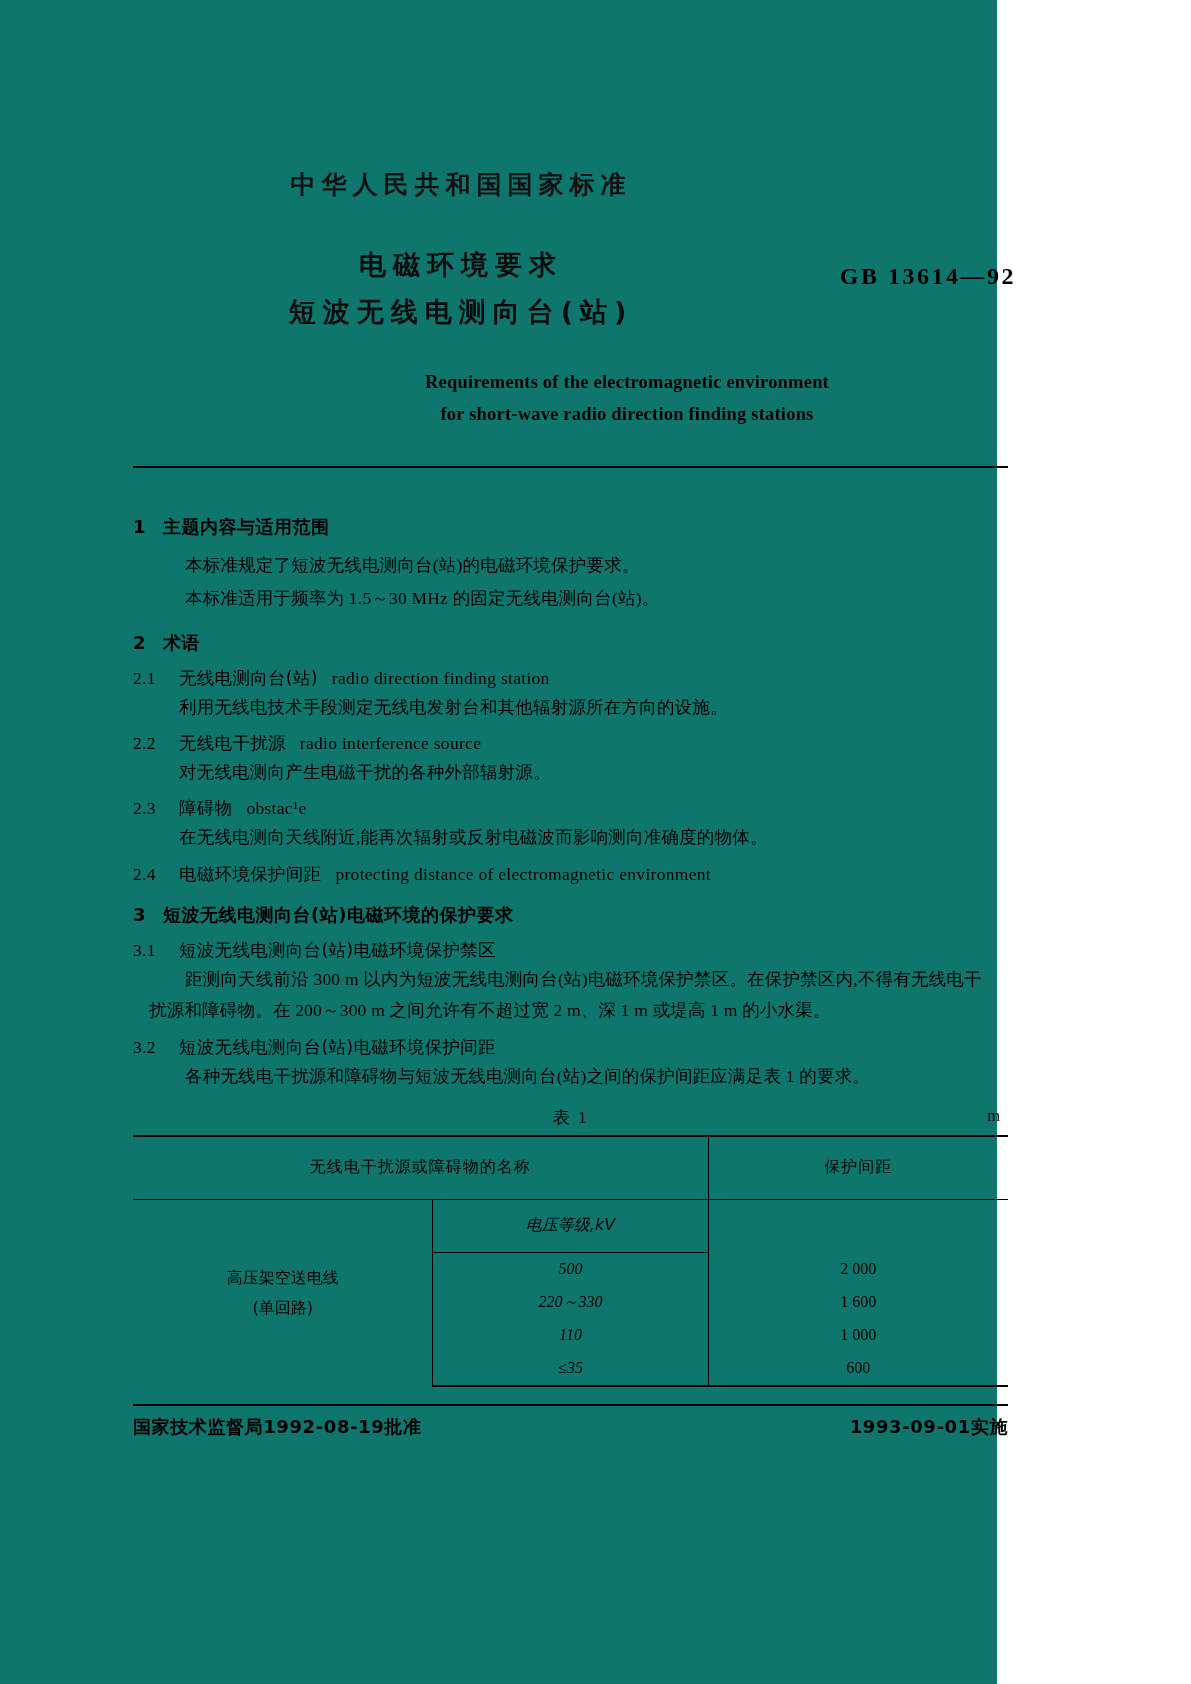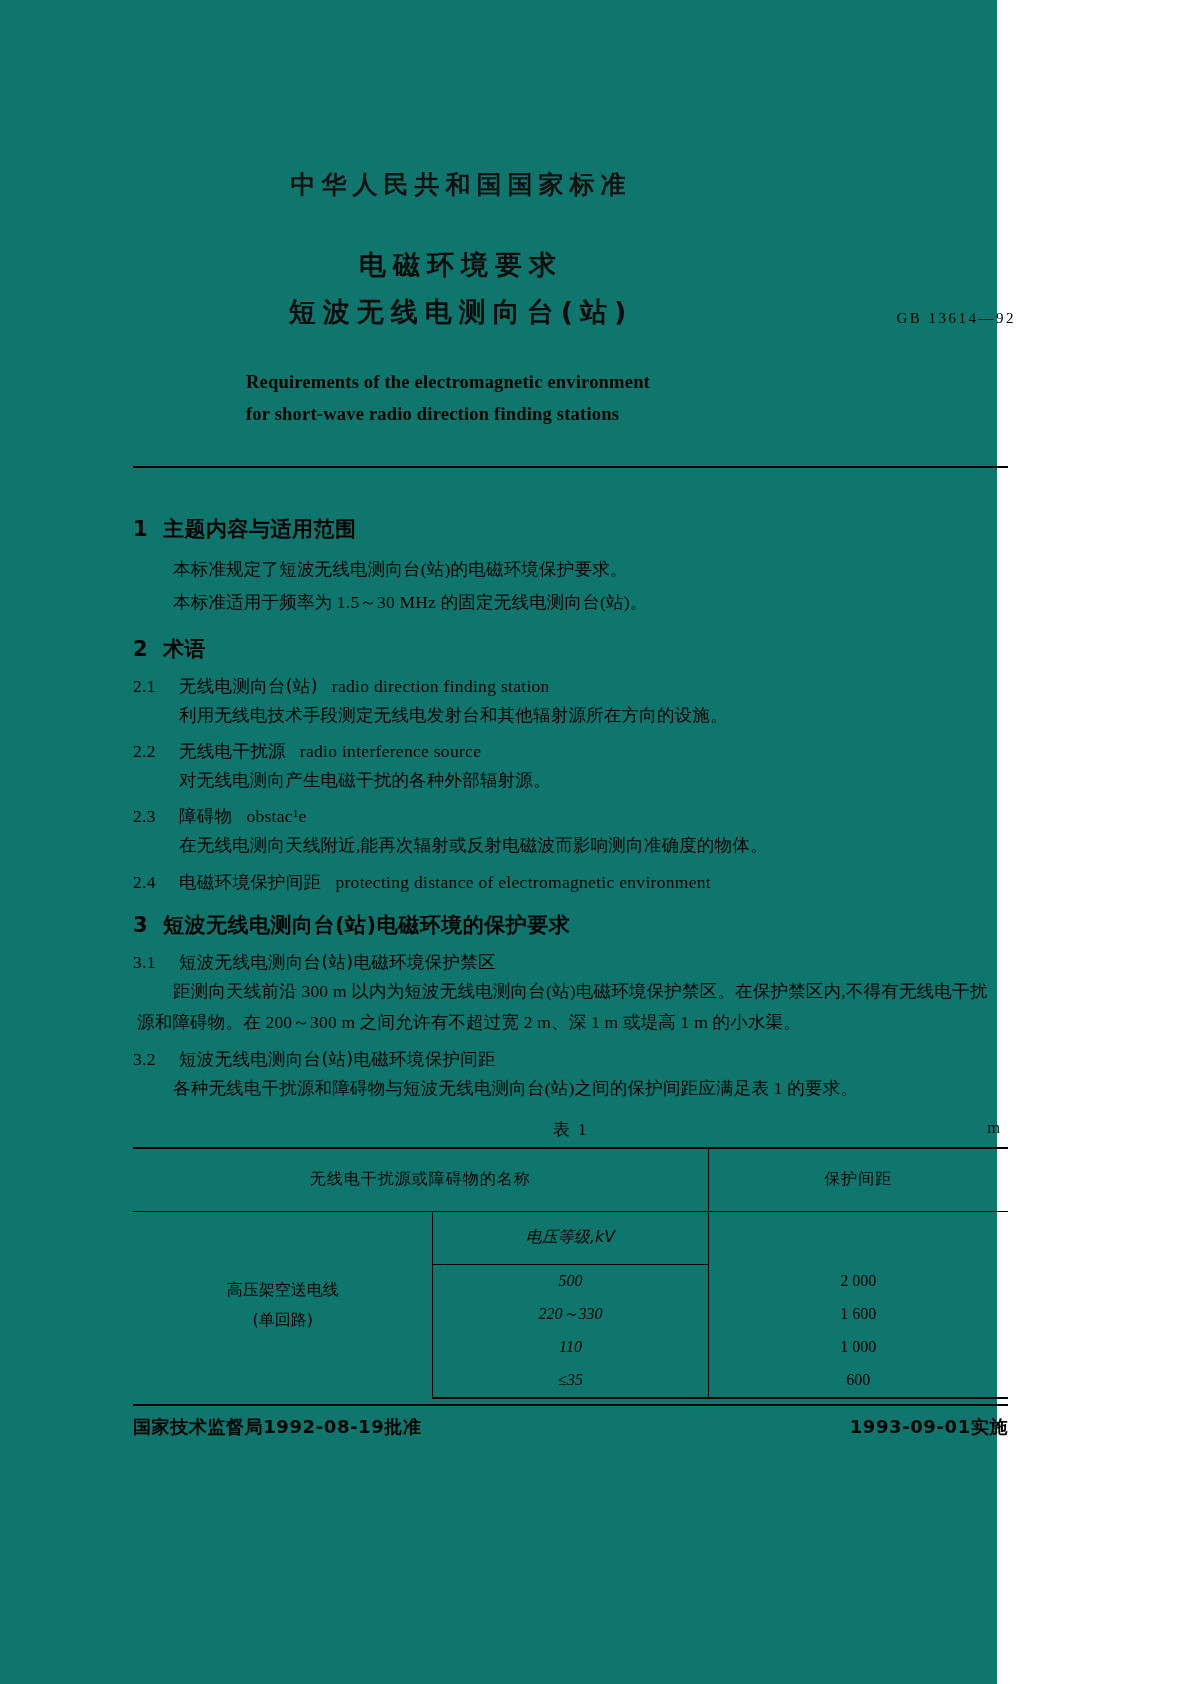--- a/index.html
+++ b/index.html
@@ -58,35 +58,35 @@
     margin-left: 8px;
     line-height: 1.75;
     color: #0c0c0c;
   }
 
   .std-number {
     position: absolute;
     right: -8px;
     top: 22px;
     font-family: "Liberation Serif", serif;
-    font-weight: normal;
-    font-size: 15px;
+    font-weight: bold;
+    font-size: 24px;
     letter-spacing: 2.5px;
     white-space: nowrap;
-    margin-top: 47px;
   }
 
   .en-title {
     margin-top: 30px;
     margin-left: 113px;
     font-family: "Liberation Serif", "DejaVu Serif", serif;
     font-weight: bold;
     font-size: 18.5px;
     line-height: 1.75;
     letter-spacing: 0.2px;
+    text-align: center;
   }
 
   .rule {
     position: absolute;
     left: 133px;
     width: 875px;
     height: 0;
     border-top: 2.2px solid #000;
   }
   #rule-top { top: 466px; }
@@ -96,40 +96,40 @@
     position: absolute;
     left: 133px;
     top: 498px;
     width: 875px;
     font-size: 17.5px;
   }
 
   .h2 {
     font-family: "DejaVu Sans", "Liberation Sans", sans-serif;
     font-weight: bold;
-    font-size: 21px;
+    font-size: 18px;
     margin: 17px 0 11px 0;
     letter-spacing: 0.5px;
   }
   .h2 .num { display: inline-block; min-width: 30px; }
 
   .h3 {
     font-size: 17.5px;
     margin: 9px 0 2px 0;
     letter-spacing: 0.3px;
   }
   .h3 .num { display: inline-block; min-width: 46px; }
   .h3 .cn { font-family: "DejaVu Sans", "Liberation Sans", sans-serif; }
   .h3 .en { font-family: "Liberation Serif", serif; margin-left: 14px; }
 
   .para {
     font-size: 17.5px;
     line-height: 1.78;
     text-indent: 36px;
-    margin: 2px 4px;
+    margin: 2px 16px;
     letter-spacing: 0.2px;
   }
   .para.hang { text-indent: 36px; }
 
   .def {
     font-size: 17.5px;
     line-height: 1.72;
     margin: 0 0 2px 46px;
     letter-spacing: 0.2px;
   }

